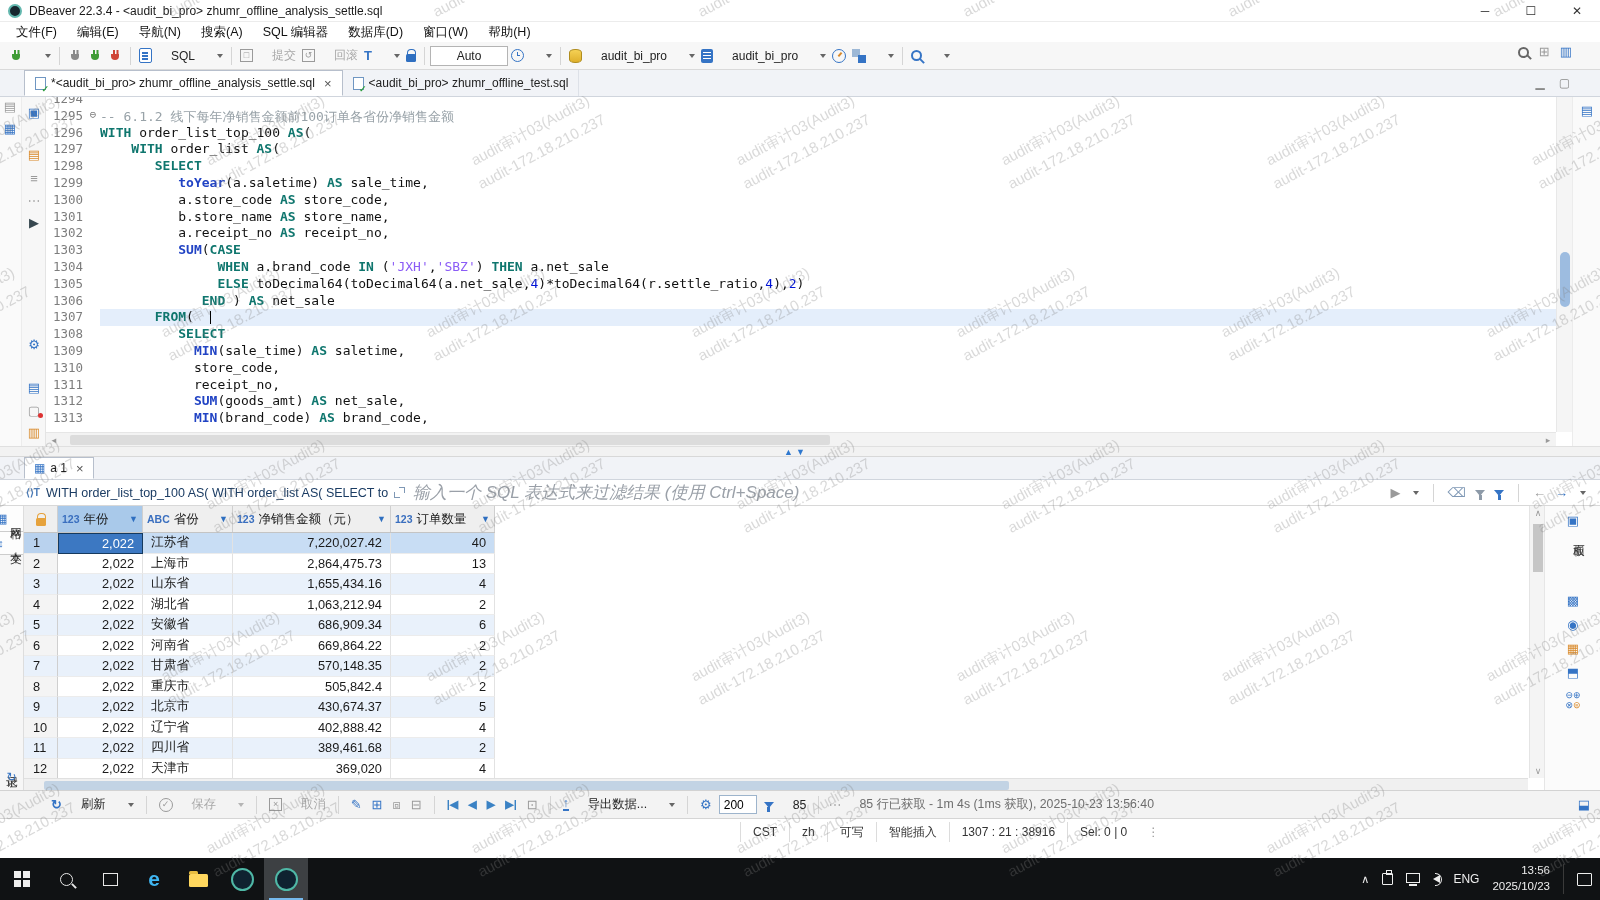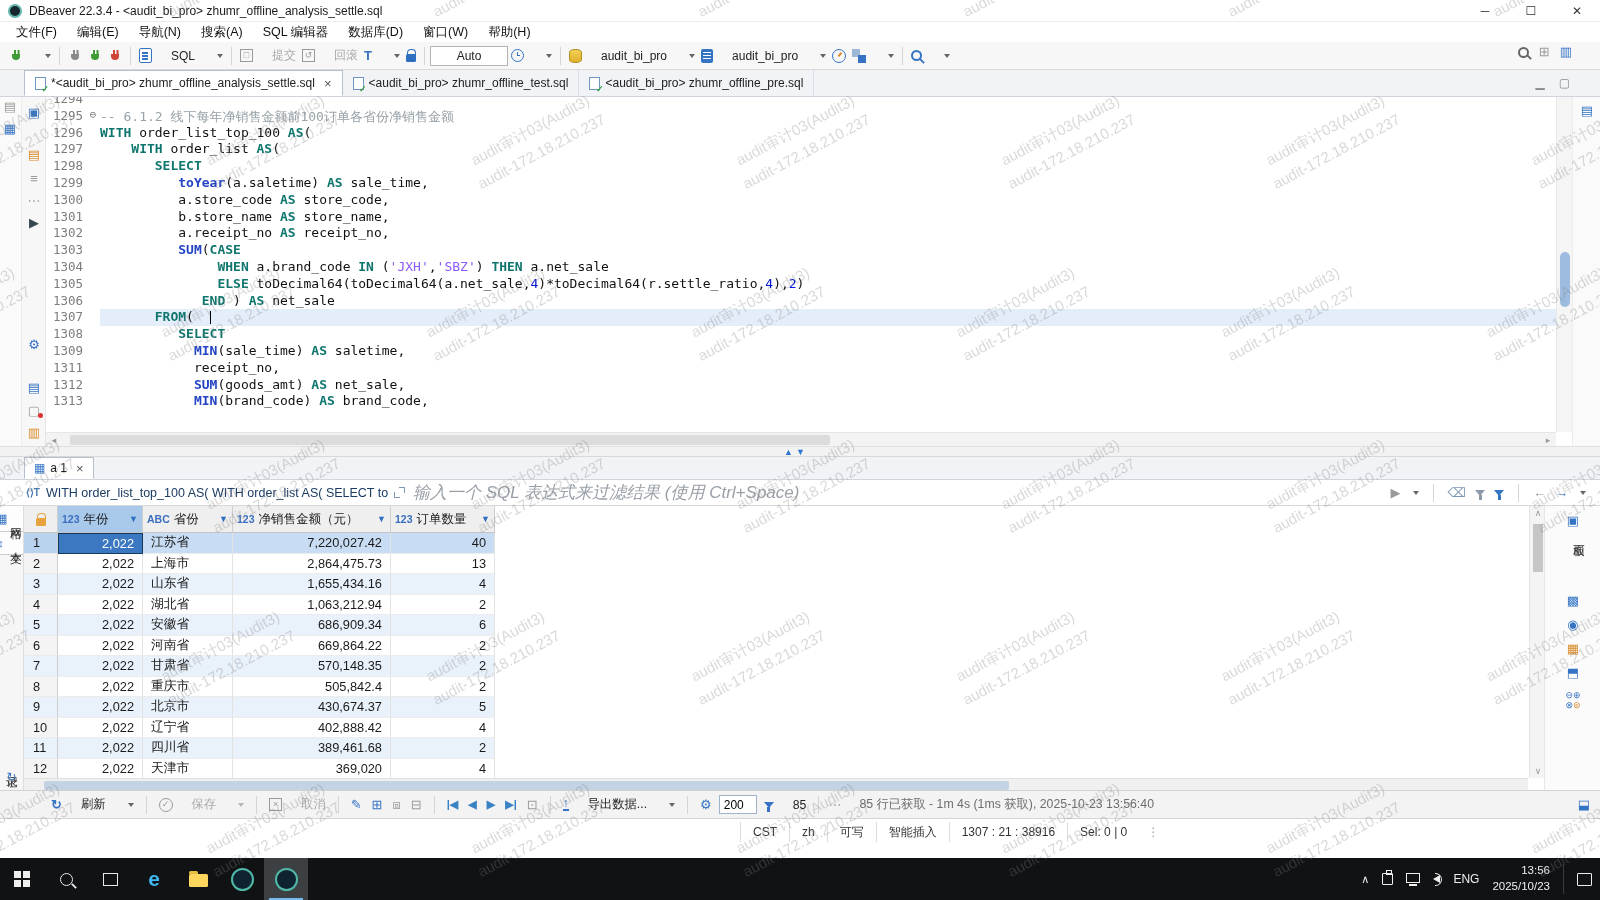--- a/index.html
+++ b/index.html
@@ -280,24 +280,20 @@
 <div id="tabrow" class="abs">
     <div class="tab active">
       <span class="tab-icon"></span>
       <span class="tab-label">*&lt;audit_bi_pro&gt; zhumr_offline_analysis_settle.sql</span>
       <span class="tab-close">×</span>
     </div>
     <div class="tab">
       <span class="tab-icon"></span>
       <span class="tab-label">&lt;audit_bi_pro&gt; zhumr_offline_test.sql</span>
     </div>
-    <div class="tab">
-      <span class="tab-icon"></span>
-      <span class="tab-label">&lt;audit_bi_pro&gt; zhumr_offline_pre.sql</span>
-    </div>
   </div>
 <div id="tabrow-right">
   <span>▁</span>
   <span>▢</span>
 </div>
 
 <div id="editor" class="abs">
   <div id="left-rail">
     <span class="sicon" style="top:2px;left:1px"><span class="glyph gray">▤</span></span>
     <span class="sicon" style="top:24px;left:1px"><span class="glyph blue">▦</span></span>
@@ -323,20 +319,21 @@
       <div class="code-line"><span class="ln">1300</span><span class="fold"></span><span class="code"><span class="tk-p">          a.store_code </span><span class="tk-k">AS</span><span class="tk-p"> store_code,</span></span></div>
       <div class="code-line"><span class="ln">1301</span><span class="fold"></span><span class="code"><span class="tk-p">          b.store_name </span><span class="tk-k">AS</span><span class="tk-p"> store_name,</span></span></div>
       <div class="code-line"><span class="ln">1302</span><span class="fold"></span><span class="code"><span class="tk-p">          a.receipt_no </span><span class="tk-k">AS</span><span class="tk-p"> receipt_no,</span></span></div>
       <div class="code-line"><span class="ln">1303</span><span class="fold"></span><span class="code"><span class="tk-p">          </span><span class="tk-f">SUM</span><span class="tk-p">(</span><span class="tk-k">CASE</span></span></div>
       <div class="code-line"><span class="ln">1304</span><span class="fold"></span><span class="code"><span class="tk-p">               </span><span class="tk-k">WHEN</span><span class="tk-p"> a.brand_code </span><span class="tk-k">IN</span><span class="tk-p"> (</span><span class="tk-s">'JXH'</span><span class="tk-p">,</span><span class="tk-s">'SBZ'</span><span class="tk-p">) </span><span class="tk-k">THEN</span><span class="tk-p"> a.net_sale</span></span></div>
       <div class="code-line"><span class="ln">1305</span><span class="fold"></span><span class="code"><span class="tk-p">               </span><span class="tk-k">ELSE</span><span class="tk-p"> toDecimal64(toDecimal64(a.net_sale,</span><span class="tk-num">4</span><span class="tk-p">)*toDecimal64(r.settle_ratio,</span><span class="tk-num">4</span><span class="tk-p">),</span><span class="tk-num">2</span><span class="tk-p">)</span></span></div>
       <div class="code-line"><span class="ln">1306</span><span class="fold"></span><span class="code"><span class="tk-p">             </span><span class="tk-k">END</span><span class="tk-p"> ) </span><span class="tk-k">AS</span><span class="tk-p"> net_sale</span></span></div>
       <div class="code-line current"><span class="ln">1307</span><span class="fold"></span><span class="code"><span class="tk-p">       </span><span class="tk-k">FROM</span><span class="tk-p">(  </span><span class="caret"></span></span></div>
       <div class="code-line"><span class="ln">1308</span><span class="fold"></span><span class="code"><span class="tk-p">          </span><span class="tk-k">SELECT</span></span></div>
       <div class="code-line"><span class="ln">1309</span><span class="fold"></span><span class="code"><span class="tk-p">            </span><span class="tk-f">MIN</span><span class="tk-p">(sale_time) </span><span class="tk-k">AS</span><span class="tk-p"> saletime,</span></span></div>
+      <div class="code-line"><span class="ln">1310</span><span class="fold"></span><span class="code"><span class="tk-p">            store_code,</span></span></div>
       <div class="code-line"><span class="ln">1311</span><span class="fold"></span><span class="code"><span class="tk-p">            receipt_no,</span></span></div>
       <div class="code-line"><span class="ln">1312</span><span class="fold"></span><span class="code"><span class="tk-p">            </span><span class="tk-f">SUM</span><span class="tk-p">(goods_amt) </span><span class="tk-k">AS</span><span class="tk-p"> net_sale,</span></span></div>
       <div class="code-line"><span class="ln">1313</span><span class="fold"></span><span class="code"><span class="tk-p">            </span><span class="tk-f">MIN</span><span class="tk-p">(brand_code) </span><span class="tk-k">AS</span><span class="tk-p"> brand_code,</span></span></div>
     </div>
   <div id="ed-vscroll">
       <span class="thumb"></span>
     </div>
   <div id="right-rail-ed">
     <span class="sicon" style="top:6px;left:5px"><span class="glyph blue">▤</span></span>
   </div>

